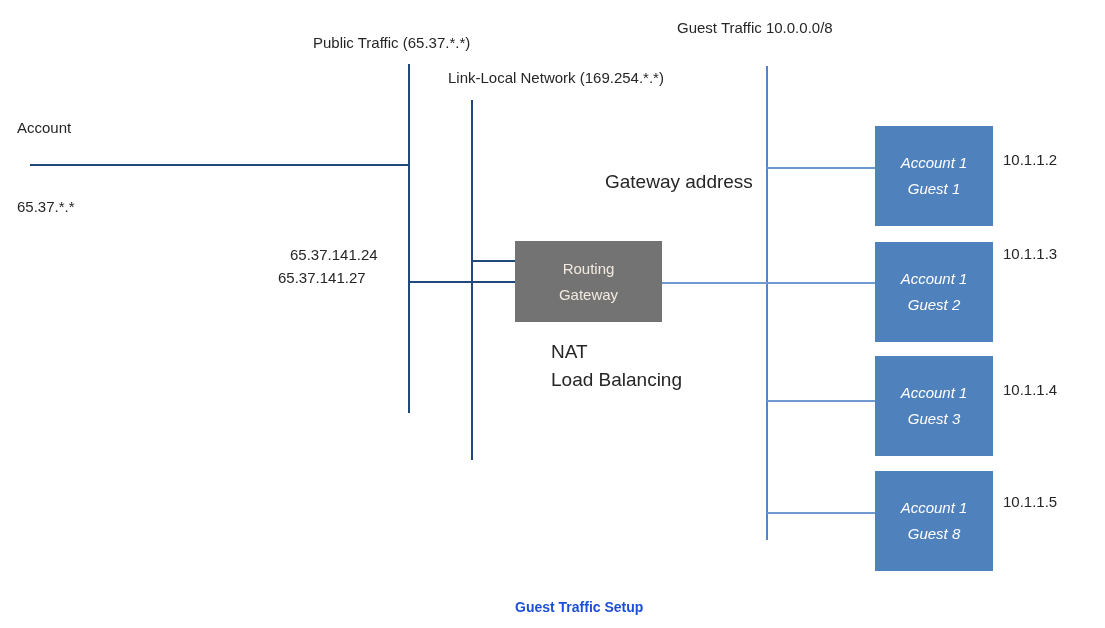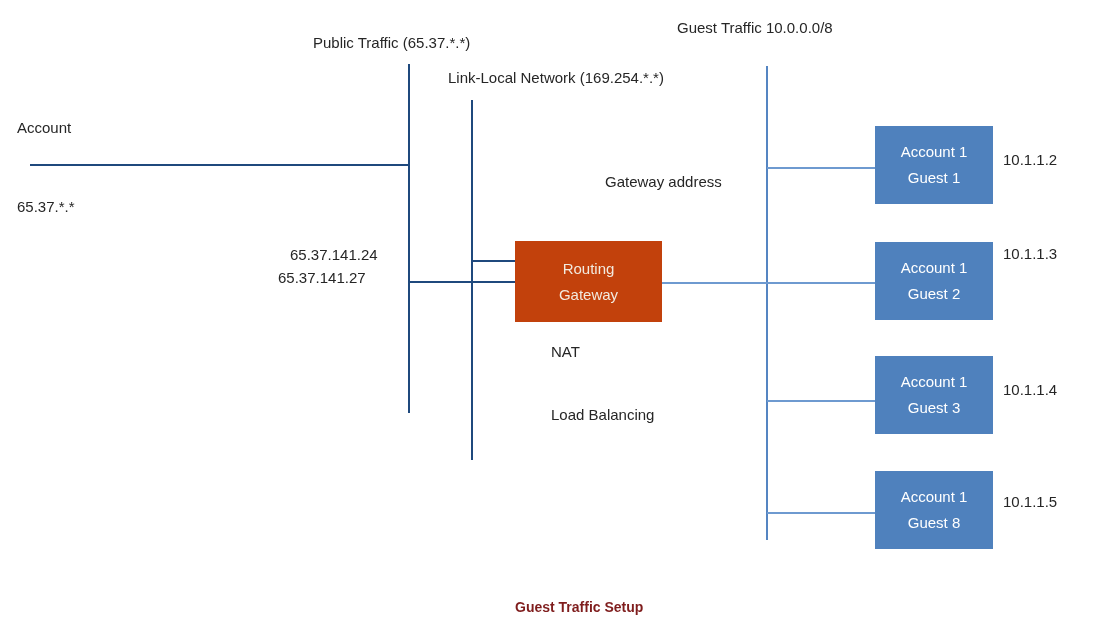--- a/index.html
+++ b/index.html
@@ -25,32 +25,32 @@
   .lite-v{width:2px;background:#5585C2;}
   .node{
     position:absolute;
     display:flex;flex-direction:column;
     align-items:center;justify-content:center;
     text-align:center;
     font-size:15px;line-height:26px;
   }
   .routing{
     left:515px;top:241px;width:147px;height:81px;
-    background:#c2410c;color:#F2EADF;
+    background:#737373;color:#F2EADF;
   }
   .account{
-    left:875px;width:118px;height:78px;
-    background:#4F81BD;color:#FFFFFF;
+    left:875px;width:118px;height:100px;
+    background:#4F81BD;color:#FFFFFF;font-style:italic;
   }
   .ip{position:absolute;left:1003px;font-size:15px;white-space:nowrap;}
   .stack{position:absolute;white-space:nowrap;}
-  .stack div{font-size:15px;line-height:30px;}
+  .stack div{font-size:19px;line-height:30px;}
   #caption{
     position:absolute;left:515px;top:599px;
-    font-size:14px;font-weight:bold;color:#7f1d1d;white-space:nowrap;
+    font-size:14px;font-weight:bold;color:#1d4ed8;white-space:nowrap;
   }
 </style>
 </head>
 <body>
 
 <div id="stage">
 
   <div class="line navy-h" style="left:30px;top:164px;width:379px;"></div>
   <div class="line navy-v" style="left:408px;top:64px;height:349px;"></div>
   <div class="line navy-v" style="left:471px;top:100px;height:360px;"></div>
@@ -77,21 +77,21 @@
     <div>Gateway address</div>
   </div>
 
   <div class="node routing">
     <div>Routing</div>
     <div>Gateway</div>
   </div>
 
   <div class="stack" style="left:551px;top:338px;">
     <div style="line-height:28px;">NAT</div>
-    <div style="line-height:28px;margin-top:35px;">Load Balancing</div>
+    <div style="line-height:28px;">Load Balancing</div>
   </div>
 
   <div class="node account" style="top:126px;">
     <div>Account 1</div>
     <div>Guest 1</div>
   </div>
   <div class="node account" style="top:242px;">
     <div>Account 1</div>
     <div>Guest 2</div>
   </div>

